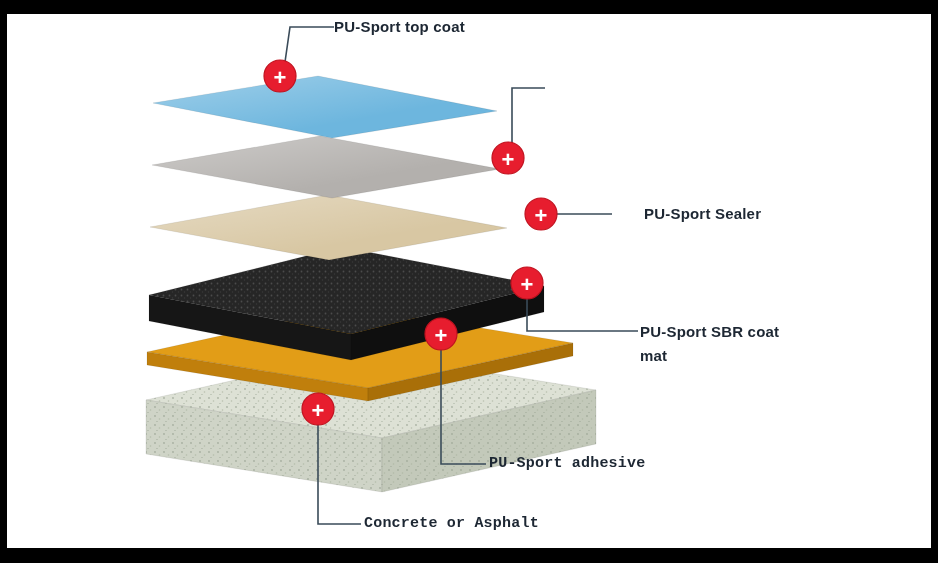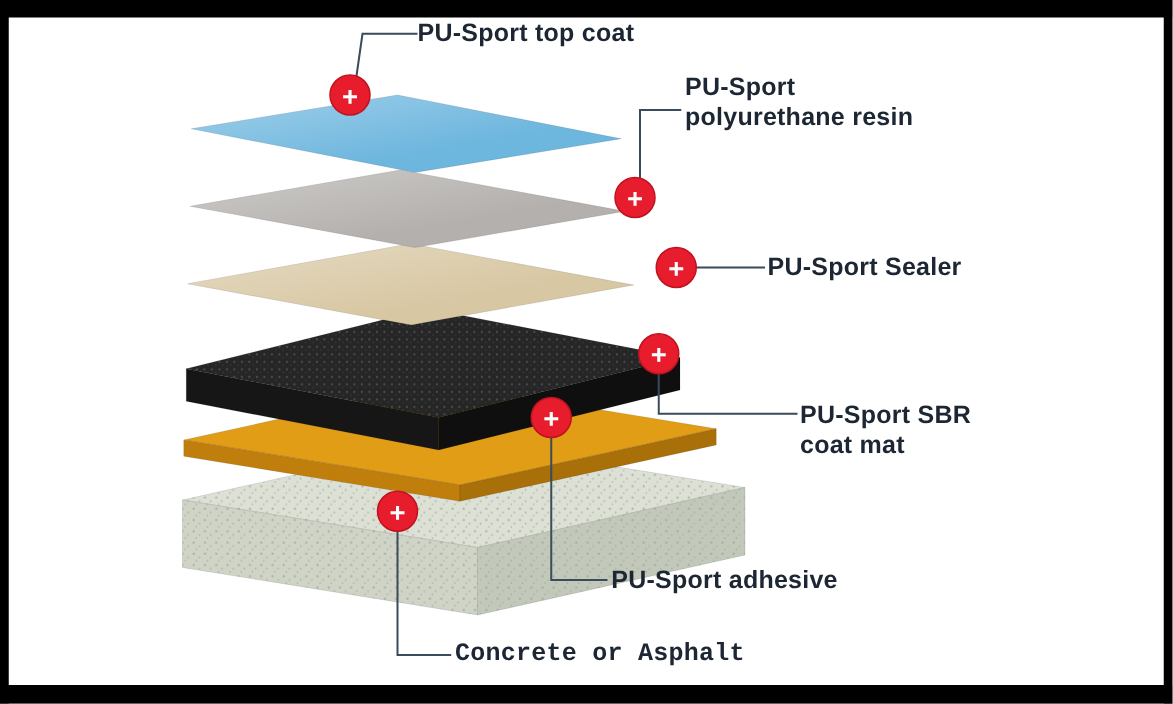--- a/index.html
+++ b/index.html
@@ -5,27 +5,27 @@
   html,body{margin:0;padding:0;}
   body{background:#000;}
   .stage{position:relative;width:938px;height:563px;background:#ffffff;overflow:hidden;
          font-family:"Liberation Sans",sans-serif;}
   .letterbox{position:absolute;background:#000;z-index:6;}
   .letterbox.top{left:0;top:0;width:938px;height:14px;}
   .letterbox.bottom{left:0;bottom:0;width:938px;height:15px;}
   .letterbox.left{left:0;top:0;width:7px;height:563px;}
   .letterbox.right{right:0;top:0;width:7px;height:563px;}
   svg.diagram{position:absolute;left:0;top:0;z-index:1;}
-  .label{position:absolute;z-index:3;color:#1d2733;font-size:20px;line-height:24px;
+  .label{position:absolute;z-index:3;color:#1d2733;font-size:15px;line-height:24px;
          font-weight:600;letter-spacing:0.2px;}
   .lbl-top-coat{left:334px;top:15px;width:220px;}
   .lbl-resin{left:548px;top:58px;width:195px;}
-  .lbl-sealer{left:614px;top:202px;width:220px;}
+  .lbl-sealer{left:644px;top:202px;width:220px;}
   .lbl-sbr{left:640px;top:320px;width:140px;}
-  .lbl-adhesive{left:489px;top:452px;width:240px;}
+  .lbl-adhesive{left:489px;top:452px;width:240px;font-family:Liberation Mono, monospace;}
   .lbl-substrate{left:364px;top:512px;width:260px;font-family:Liberation Mono, monospace;}
   .connector{fill:none;stroke-width:1.6px;}
   .marker-circle{stroke:#c1121f;stroke-width:1.2px;}
   .plus{font-family:"Liberation Sans",sans-serif;font-size:22px;font-weight:bold;
         text-anchor:middle;dominant-baseline:central;}
   .face{stroke:rgba(0,0,0,0.10);stroke-width:0.8px;}
 </style>
 </head>
 <body>
 
@@ -119,19 +119,18 @@
       <circle class="marker-circle" cx="441" cy="334" r="16" fill="#e71d2e"></circle>
       <text class="plus" x="441" y="335" fill="#ffffff">+</text>
     </g>
     <g>
       <circle class="marker-circle" cx="318" cy="409" r="16" fill="#e71d2e"></circle>
       <text class="plus" x="318" y="410" fill="#ffffff">+</text>
     </g>
   </svg>
 
   <div class="label lbl-top-coat">PU-Sport top coat</div>
-  <div class="label lbl-resin">PU-Sport polyurethane resin</div>
   <div class="label lbl-sealer">PU-Sport Sealer</div>
   <div class="label lbl-sbr">PU-Sport SBR coat mat</div>
   <div class="label lbl-adhesive">PU-Sport adhesive</div>
   <div class="label lbl-substrate">Concrete or Asphalt</div>
 
 </div>
 
 </body></html>

